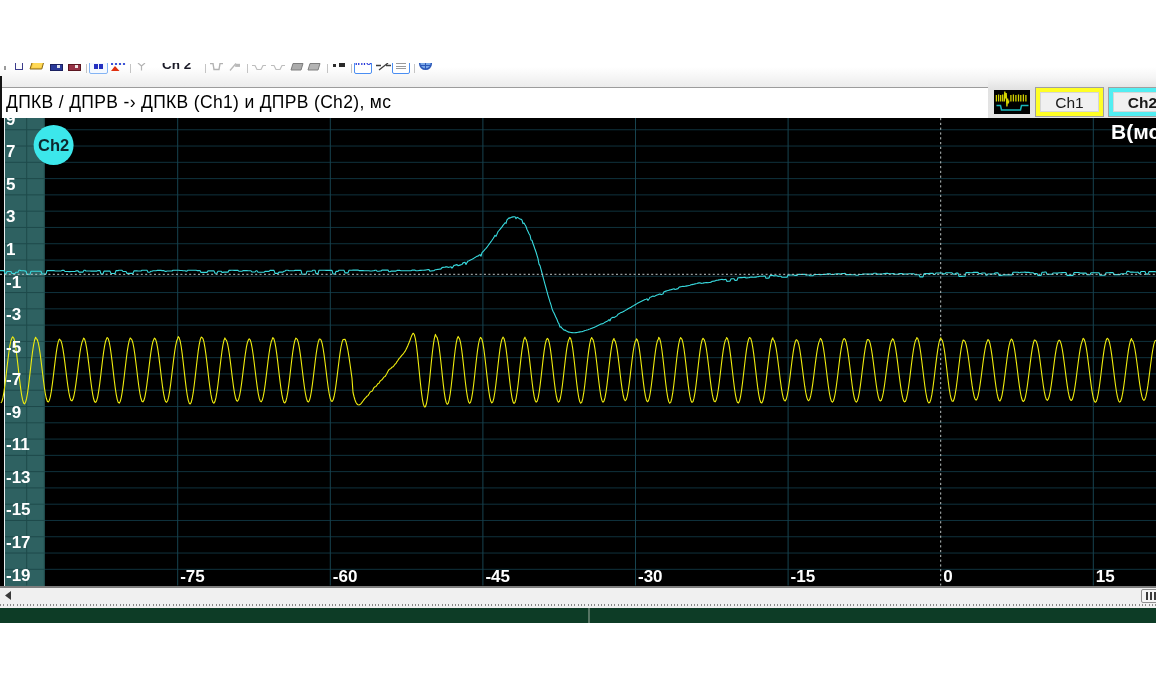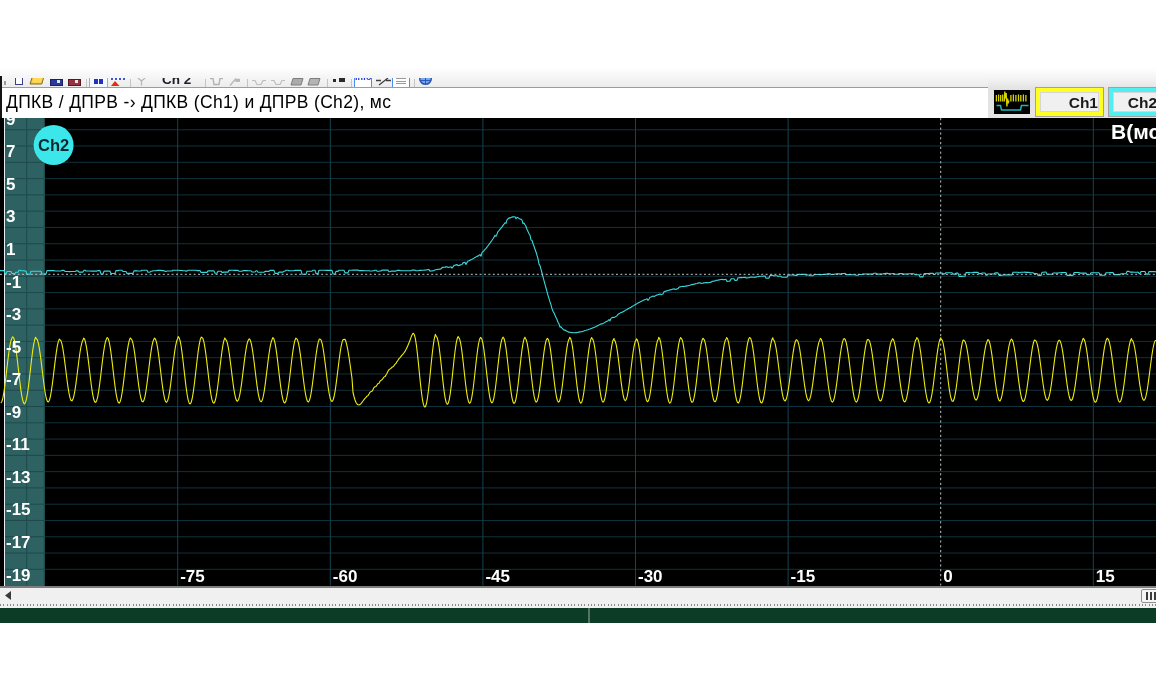--- a/index.html
+++ b/index.html
@@ -2,21 +2,21 @@
 <html><head><meta charset="utf-8"><style>
 html,body{margin:0;padding:0;background:#fff;width:1156px;height:700px;overflow:hidden;font-family:"Liberation Sans",sans-serif}
 #page{position:relative;width:1156px;height:700px}
 .abs{position:absolute}
 </style></head><body>
 <div id="page">
 
 <div class="abs" style="left:0;top:67px;width:1156px;height:20px;background:linear-gradient(#ffffff,#ececec);border-bottom:1px solid #bdbdbd"></div>
 <div class="abs" style="left:0;top:76px;width:2px;height:43px;background:#141414"></div>
 
-<div class="abs" style="left:0;top:78px;width:460px;height:12.5px;overflow:hidden">
+<div class="abs" style="left:0;top:63px;width:460px;height:12.5px;overflow:hidden">
 <div class="abs" style="left:4px;top:2.5px;width:2px;height:4px;background:#9a9a9a"></div>
 <div class="abs" style="left:15px;top:-3px;width:6px;height:8.5px;background:#fdfdfd;border-left:1.5px solid #3c3c8c;border-right:1.5px solid #3c3c8c;border-bottom:1.5px solid #3c3c8c"></div>
 <svg class="abs" style="left:29px;top:-4px" width="16" height="11">
         <polygon points="1,10 3.5,2 15,2 12.8,10" fill="#f2c43c" stroke="#8a6a18" stroke-width="1"></polygon>
         <polygon points="2.8,8.7 4.7,3.3 13.7,3.3 12.2,8.7" fill="#ffd957"></polygon>
       </svg>
 <div class="abs" style="left:50px;top:0.5px;width:11px;height:5.5px;background:#2a3a9a;border:1px solid #1a2060">
         <div class="abs" style="left:5.5px;top:0.8px;width:3.5px;height:3.2px;background:#dfe3ee"></div>
       </div>
 <div class="abs" style="left:68px;top:0.5px;width:11px;height:5.5px;background:#963246;border:1px solid #5c1620">
@@ -82,21 +82,21 @@
 <rect width="36" height="24" fill="#000"></rect>
 <g stroke="#d4d400" stroke-width="1.3" fill="none">
 <path d="M2.4,5 V11.5 M4.6,4.6 V11.5 M6.7,5 V11.5 M8.7,4.6 V11.5"></path>
 <path d="M16.9,5 V11.5 M19.4,4.6 V11.5 M21.9,5 V11.5 M24.5,4.6 V11.5 M26.8,5 V11.5 M29.4,4.6 V11.5 M31.9,5 V11.5"></path>
 <path d="M10.3,11.5 L10.8,1.5 L11.6,8.5 L12.2,3 L12.9,16.5 L13.6,8.5 L14.3,13.5 L14.8,10.5"></path>
 </g>
 <path d="M2.5,15.4 H6.5 L7.5,20 H26.5 L27.5,15.4 H34.5" fill="none" stroke="#1ab8bc" stroke-width="1.5"></path>
 </svg>
 
 <div class="abs" style="left:1035px;top:87px;width:69px;height:29.5px;background:#ffff26;border:1px solid #a0a0a0;box-sizing:border-box">
- <div class="abs" style="left:4px;top:4px;right:4px;bottom:4px;background:#f0f0f0;border:1px solid #d6d6d6;color:#1a1a1a;font-size:15.5px;font-weight:bold;text-align:right;line-height:19px">Ch1</div>
+ <div class="abs" style="left:4px;top:4px;right:4px;bottom:4px;background:#f0f0f0;border:1px solid #d6d6d6;color:#1a1a1a;font-size:15.5px;font-weight:normal;text-align:center;line-height:19px">Ch1</div>
 </div>
 
 <div class="abs" style="left:1108px;top:87px;width:69px;height:29.5px;background:#52eef2;border:1px solid #a0a0a0;box-sizing:border-box">
  <div class="abs" style="left:4px;top:4px;right:4px;bottom:4px;background:#f0f0f0;border:1px solid #d6d6d6;color:#1a1a1a;font-size:15.5px;font-weight:bold;text-align:center;line-height:19px">Ch2</div>
 </div>
 
 <svg width="1156" height="468" viewBox="0 118 1156 468" style="position:absolute;left:0;top:118px" xmlns="http://www.w3.org/2000/svg">
 <rect x="0" y="118" width="1156" height="468" fill="#000"></rect>
 <rect x="5" y="118" width="39.8" height="468" fill="#2e6161"></rect>
 <rect x="4" y="118" width="1" height="468" fill="#e8eff0"></rect>

